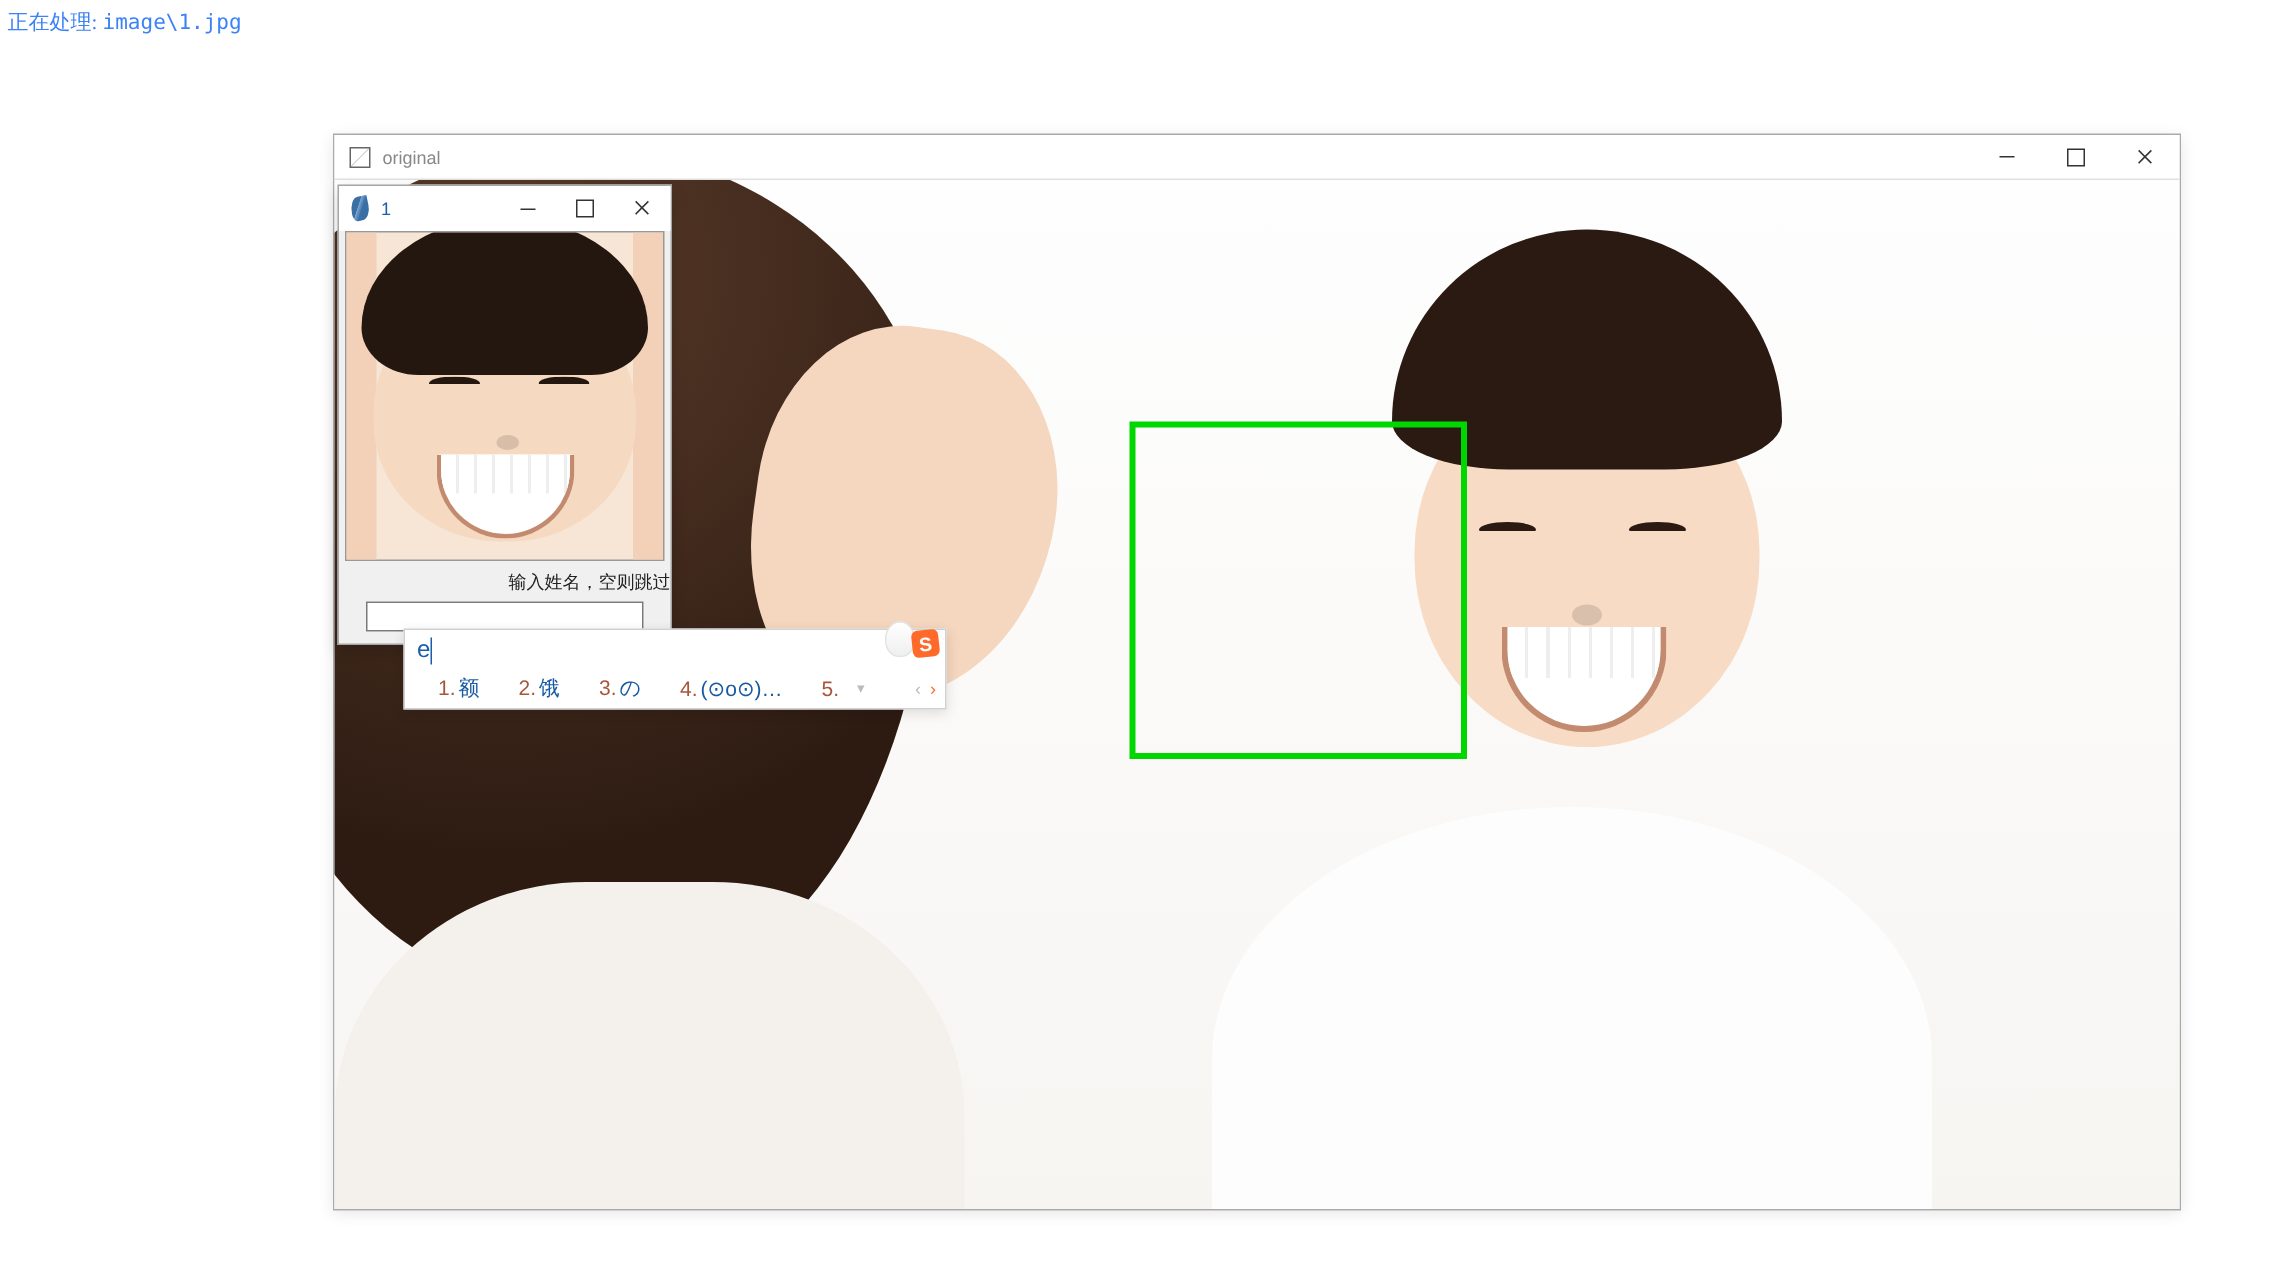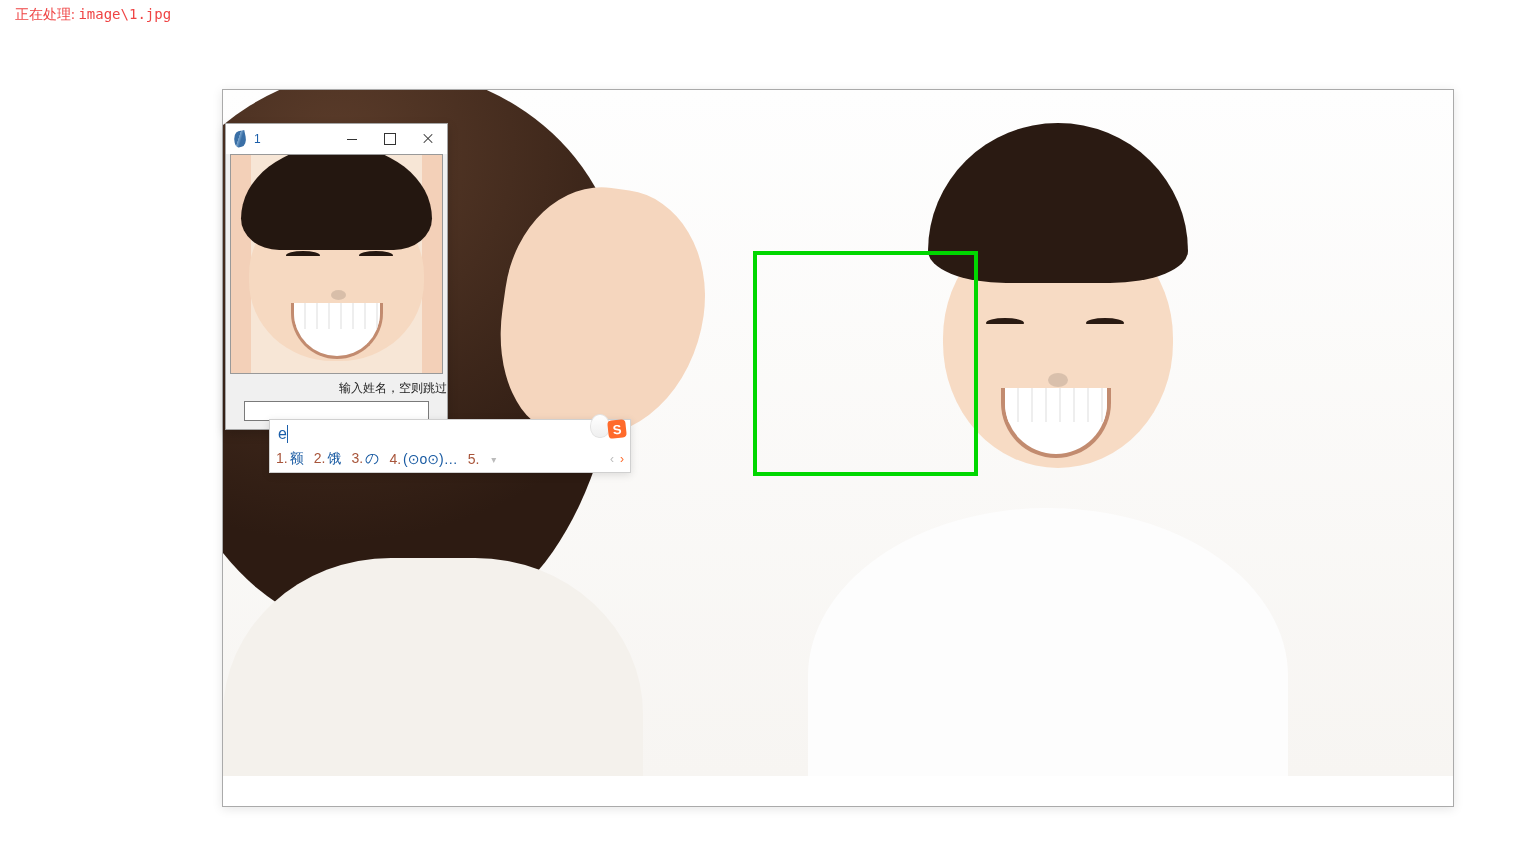--- a/index.html
+++ b/index.html
@@ -7,23 +7,23 @@
       width: 1516px;
       height: 853px;
       background: #fff;
       font-family: "Microsoft YaHei", Arial, sans-serif;
       position: relative;
       overflow: hidden;
     }
     .console-text {
       position: absolute;
       top: 6px;
-      left: 15px;
+      left: 5px;
       font-size: 14px;
-      color: #ef4444;
+      color: #3b82f6;
       font-family: "SimSun", monospace;
     }
     .console-cjk { font-family: "SimSun", serif; }
     .console-mono { font-family: "Consolas", monospace; }
 
     
     .main-window {
       position: absolute;
       top: 89px;
       left: 222px;
@@ -213,21 +213,21 @@
     }
     .ime-sogou .s-sil{
       position:absolute;right:16px;top:0;width:20px;height:24px;border:1px solid #e3e3e3;border-radius:50% 50% 45% 45%;background:linear-gradient(#fff,#efefef);
     }
     .ime-cands {
       display: flex;
       align-items: center;
       padding: 2px 6px 4px;
       font-size: 14px;
     }
-    .ime-cand {margin-right: 10px;white-space:nowrap;}
+    .ime-cand {margin-right: 10px;white-space:nowrap;margin-left:16px;}
     .ime-cand .num{color:#a8553a;}
     .ime-cand .txt{color:#185aa2;margin-left:2px;}
     .ime-nav{margin-left:auto;display:flex;gap:6px;color:#bbb;font-size:12px;}
     .ime-nav .act{color:#ff6a2b;}
     .ime-drop{color:#bbb;margin-right:6px;font-size:10px;}
 
     
     .glyph-min::before{content:"";display:block;width:10px;border-top:1px solid #333;}
     .glyph-max::before{content:"";display:block;width:10px;height:10px;border:1px solid #333;}
     .glyph-close{position:relative;width:12px;height:12px;}
@@ -236,20 +236,35 @@
     .feather{width:12px;height:16px;background:linear-gradient(120deg,#3a6fa6 40%,#7aa6cf 42%,#3a6fa6 58%);border-radius:60% 0 60% 30%/80% 0 70% 40%;transform:rotate(-12deg);}
   </style>
 </head>
 <body>
 
 <div class="console-text">
   <span class="console-cjk">正在处理: </span><span class="console-mono">image\1.jpg</span>
 </div>
 
 <div class="main-window">
+  <div class="main-titlebar">
+    <div class="main-title-icon"></div>
+    <div class="main-title">original</div>
+    <div class="main-controls">
+      <div class="ctl">
+          <span class="glyph-min"></span>
+        </div>
+      <div class="ctl">
+          <span class="glyph-max"></span>
+        </div>
+      <div class="ctl">
+          <span class="glyph-close"></span>
+        </div>
+    </div>
+  </div>
   <div class="main-content">
     <div class="person mom" style="left:0;width:500px;height:688px;">
       <div class="hair"></div>
         <div class="face"></div>
         <div class="body"></div>
     </div>
     <div class="person dad" style="right:0;width:500px;height:688px;">
       
     </div>
     <div class="person child" style="left:50%;transform:translateX(-50%);width:800px;height:688px;">

